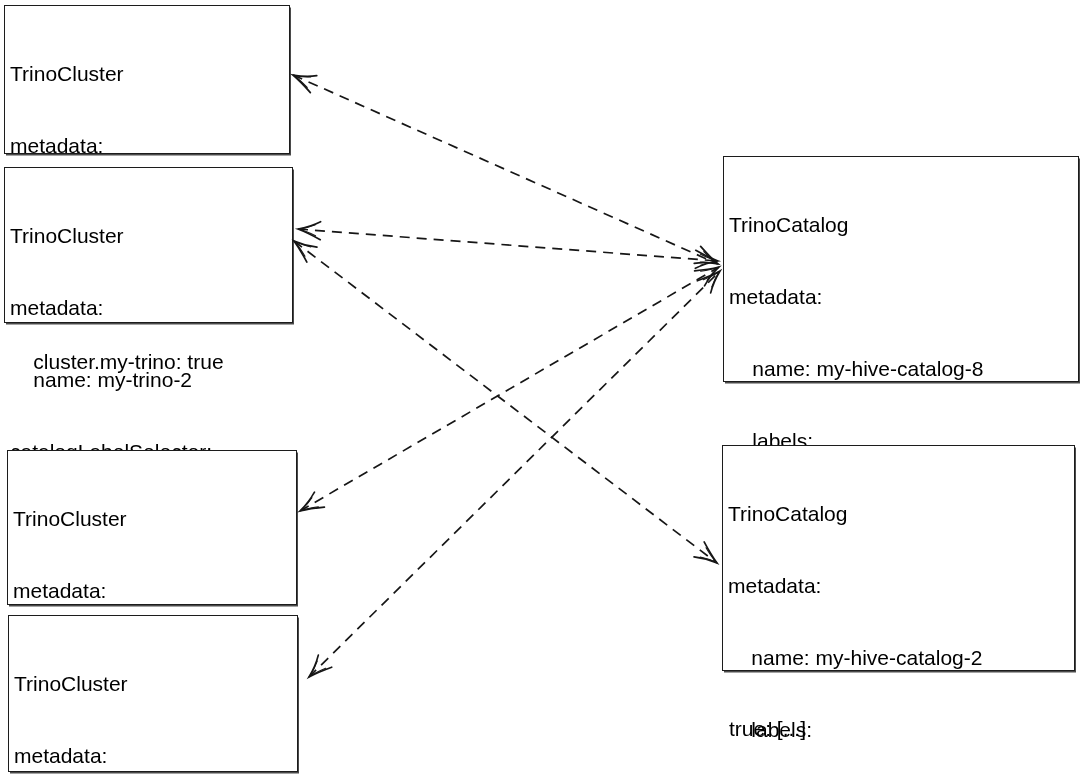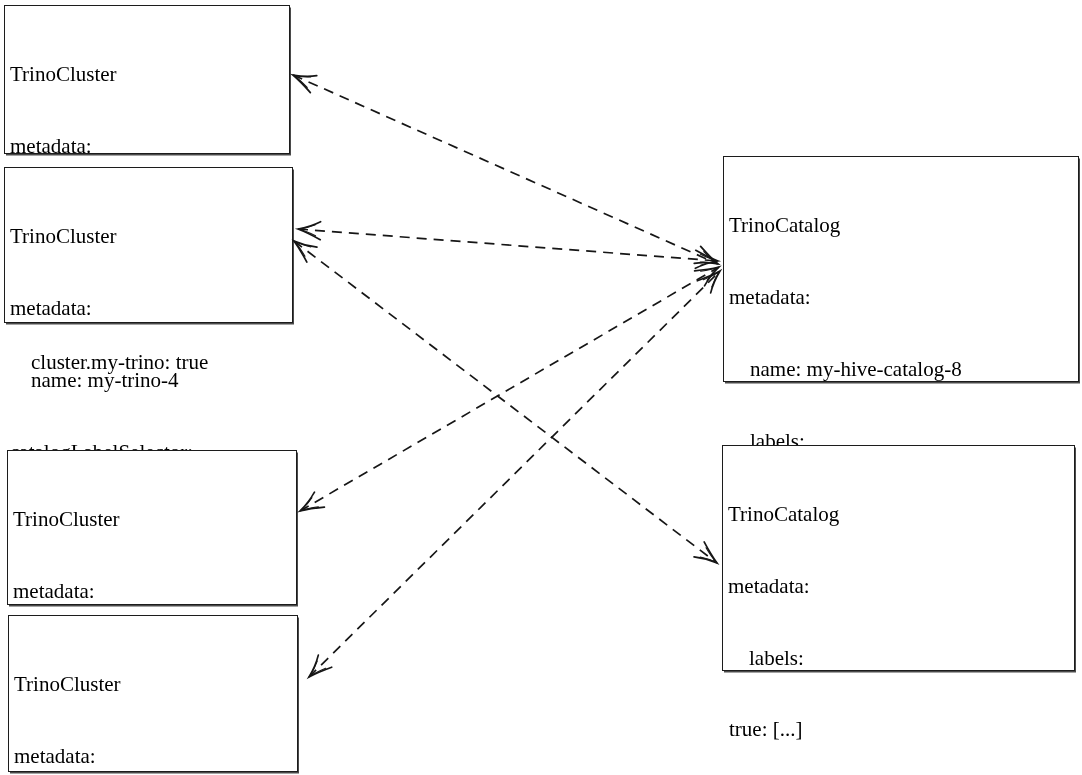--- a/index.html
+++ b/index.html
@@ -1,20 +1,20 @@
 <!DOCTYPE html>
 <html><head>
 <meta charset="utf-8">
 <style>
   html,body{margin:0;padding:0;background:#ffffff;}
   .canvas{
     position:relative;
     width:1082px;height:775px;
     background:#ffffff;
-    font-family:Liberation Serif, serif;
+    font-family:Liberation Sans, sans-serif;
     color:#000;
     overflow:hidden;
   }
   .node{
     position:absolute;
     box-sizing:border-box;
     background:#ffffff;
     border:1.6px solid #1c1c1c;
     box-shadow:1.5px 2px 0 -0.5px #4a4a4a;
     padding:8px 4px 0 5px;
@@ -37,21 +37,21 @@
     <div class="ln">TrinoCluster</div>
     <div class="ln">metadata:</div>
     <div class="ln">    name: my-trino</div>
     <div class="ln">catalogLabelSelector:</div>
     <div class="ln">    cluster.my-trino: true</div>
   </div>
 
   <div class="node" style="left:4px;top:167px;width:289px;height:156px;">
     <div class="ln">TrinoCluster</div>
     <div class="ln">metadata:</div>
-    <div class="ln">    name: my-trino-4</div>
+    <div class="ln">    name: my-trino-2</div>
     <div class="ln">catalogLabelSelector:</div>
     <div class="ln">    cluster.my-trino-2: true</div>
   </div>
 
   <div class="node" style="left:7px;top:450px;width:290px;height:155px;">
     <div class="ln">TrinoCluster</div>
     <div class="ln">metadata:</div>
     <div class="ln">    name: my-trino-blue</div>
     <div class="ln">catalogLabelSelector:</div>
     
@@ -72,20 +72,21 @@
     <div class="ln">    labels:</div>
     <div class="ln">        cluster.my-trino: true</div>
     <div class="ln">        cluster.my-trino-2: true</div>
     <div class="ln">        env.dev: true</div>
     <div class="ln">true: [...]</div>
   </div>
 
   <div class="node" style="left:722px;top:445px;width:353px;height:226px;">
     <div class="ln">TrinoCatalog</div>
     <div class="ln">metadata:</div>
+    <div class="ln">    name: my-hive-catalog-2</div>
     <div class="ln">    labels:</div>
     
     
   </div>
 
   <svg class="arrow-layer" width="1082" height="775" viewBox="0 0 1082 775">
     <defs>
       <marker id="ah" viewBox="0 0 28 22" refX="26" refY="11" markerWidth="28" markerHeight="22" markerUnits="userSpaceOnUse" orient="auto-start-reverse" overflow="visible">
         <path d="M3 2 Q16 8 26 11 Q14 14 4 20" fill="none" stroke="#161616" stroke-width="1.7" stroke-linecap="round"></path>
         <path d="M8 5.5 Q18 9.5 25 11 Q16 13 9 16.5" fill="none" stroke="#161616" stroke-width="1.1" stroke-linecap="round"></path>

